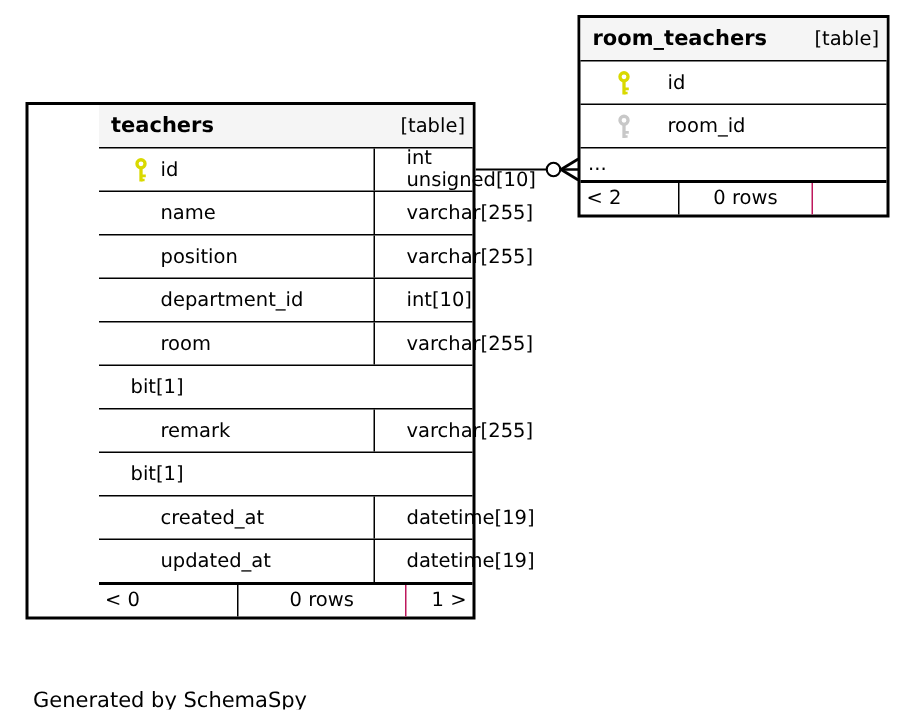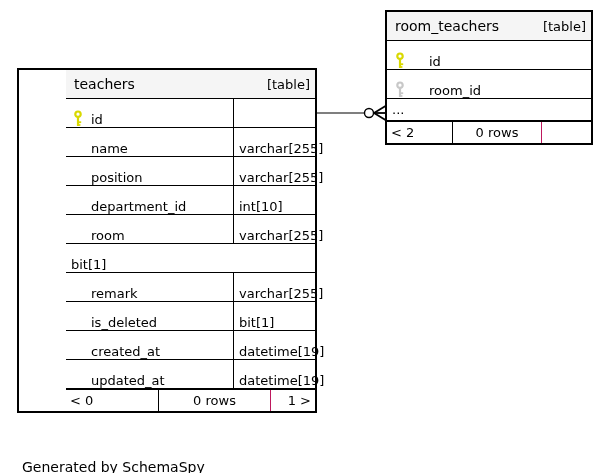--- a/index.html
+++ b/index.html
@@ -22,31 +22,31 @@
   #table-room_teachers { left: 385px; top: 10px; width: 208px; }
 
   .tbl-header {
     height: 28px;
     background: #f5f5f5;
     display: flex;
     align-items: center;
     justify-content: space-between;
     padding: 0 5px 0 8px;
   }
-  .tbl-name { font-weight: normal; font-size: 14px; letter-spacing: 0; }
+  .tbl-name { font-weight: bold; font-size: 14px; letter-spacing: 0; }
   .tbl-badge { font-size: 13px; }
 
   .row {
     height: 29px;
     border-top: 1px solid #000;
     display: flex;
     align-items: stretch;
     font-size: 13px;
   }
-  .cell { display: flex; align-items: flex-end; }
+  .cell { display: flex; align-items: center; margin-left: 16px; }
   .name-cell { flex: 1; }
   #table-teachers .name-cell { flex: 0 0 168px; border-right: 1px solid #000; }
   .type-cell { flex: 1; padding-left: 5px; }
 
   .key-slot { display: inline-flex; align-items: center; }
   #table-teachers .key-slot { width: 18px; margin-left: 7px; }
   #table-room_teachers .key-slot { width: 34px; margin-left: 8px; }
   .key-slot svg { display: block; }
 
   .ellipsis-row {
@@ -99,20 +99,21 @@
             <span class="key-slot">
               <svg width="11" height="17" viewBox="0 0 11 17">
                 <circle cx="5" cy="4.2" r="2.7" fill="none" stroke="#d9d900" stroke-width="2.2"></circle>
                 <line x1="5" y1="6.9" x2="5" y2="16" stroke="#d9d900" stroke-width="2.2"></line>
                 <line x1="5" y1="12.2" x2="8.2" y2="12.2" stroke="#d9d900" stroke-width="1.8"></line>
                 <line x1="5" y1="15" x2="7.4" y2="15" stroke="#d9d900" stroke-width="1.8"></line>
               </svg>
             </span>
             <span>id</span>
           </div>
+          <div class="cell type-cell">int unsigned[10]</div>
         </div>
         <div class="row">
           <div class="cell name-cell">
             <span class="key-slot"></span>
             <span>name</span>
           </div>
           <div class="cell type-cell">varchar[255]</div>
         </div>
         <div class="row">
           <div class="cell name-cell">
@@ -139,24 +140,20 @@
           <div class="cell type-cell">bit[1]</div>
         </div>
         <div class="row">
           <div class="cell name-cell">
             <span class="key-slot"></span>
             <span>remark</span>
           </div>
           <div class="cell type-cell">varchar[255]</div>
         </div>
         <div class="row">
-          <div class="cell name-cell">
-            <span class="key-slot"></span>
-            <span>is_deleted</span>
-          </div>
           <div class="cell type-cell">bit[1]</div>
         </div>
         <div class="row">
           <div class="cell name-cell">
             <span class="key-slot"></span>
             <span>created_at</span>
           </div>
           <div class="cell type-cell">datetime[19]</div>
         </div>
         <div class="row">

